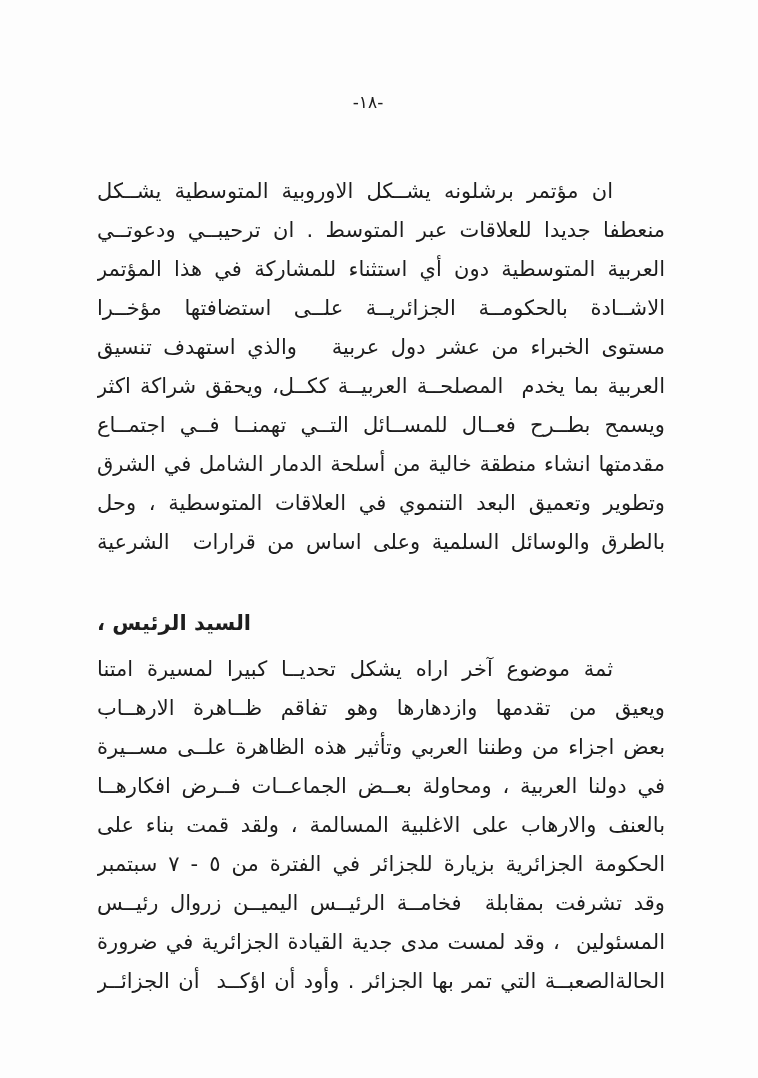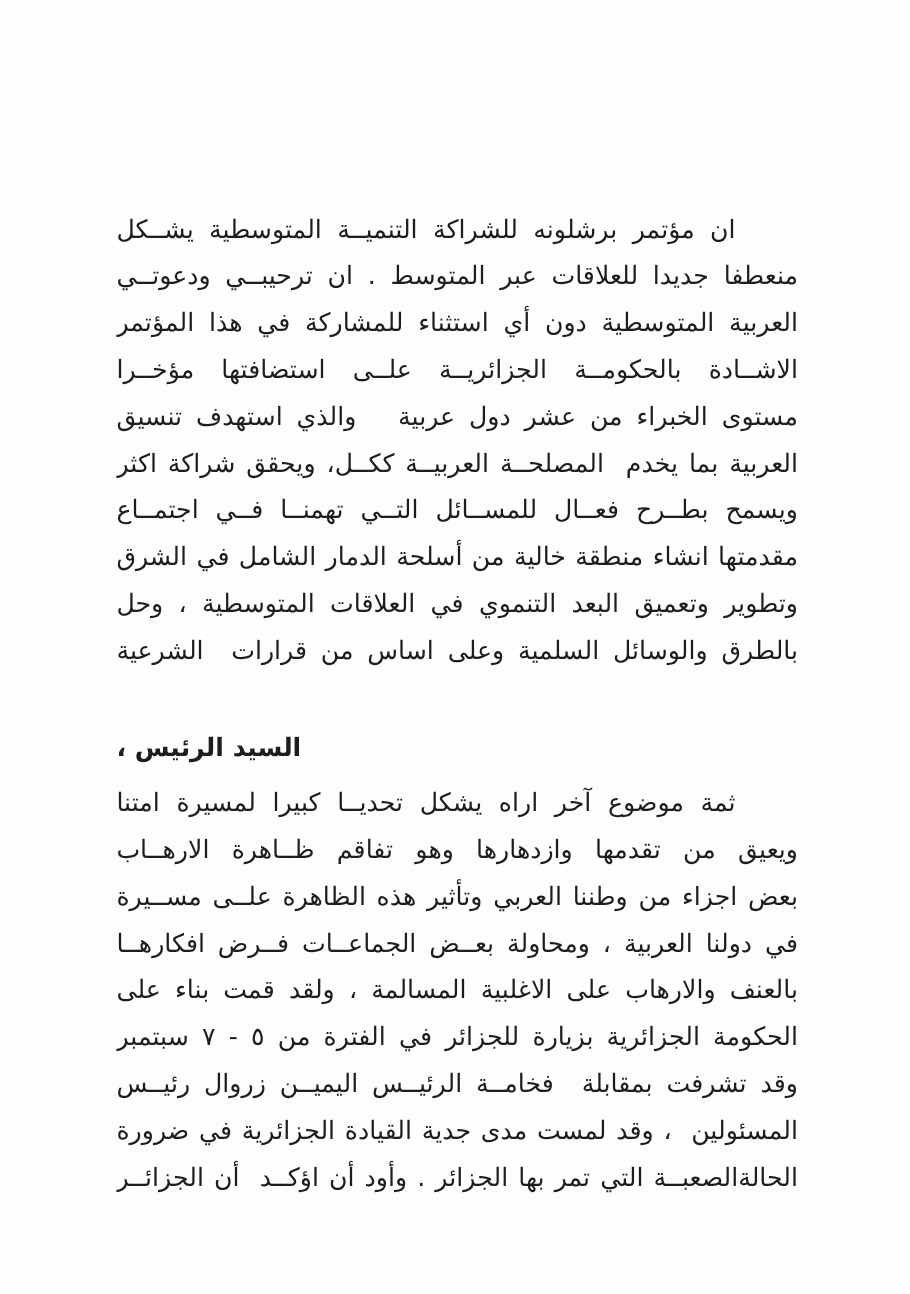--- a/index.html
+++ b/index.html
@@ -55,25 +55,26 @@
     margin-bottom: 7px;
     text-align: left;
   }
   .para { margin: 0; }
 </style>
 </head>
 <body>
 
 <div class="page">
 
+  <div class="page-number">-١٨-</div>
 
   <div class="content">
 
     <div class="para">
-      <div class="line indent">ان مؤتمر برشلونه للشراكة التنميــة المتوسطية يشــكل</div>
+      <div class="line indent">ان مؤتمر برشلونه يشــكل الاوروبية المتوسطية يشــكل</div>
       <div class="line">منعطفا جديدا للعلاقات عبر المتوسط . ان ترحيبــي ودعوتــي الــدول</div>
       <div class="line">العربية المتوسطية دون أي استثناء للمشاركة في هذا المؤتمر تســتوجب</div>
       <div class="line">الاشــادة بالحكومــة الجزائريــة علــى استضافتها مؤخــرا لاجتمــاع علــى</div>
       <div class="line">مستوى الخبراء من عشر دول عربية &nbsp; والذي استهدف تنسيق المواقــف</div>
       <div class="line">العربية بما يخدم &nbsp;المصلحــة العربيــة ككــل، ويحقق شراكة اكثر توازنــا</div>
       <div class="line">ويسمح بطــرح فعــال للمســائل التــي تهمنــا فــي اجتمــاع برشلونه، وفــي</div>
       <div class="line">مقدمتها انشاء منطقة خالية من أسلحة الدمار الشامل في الشرق &nbsp;الاوسط</div>
       <div class="line">وتطوير وتعميق البعد التنموي في العلاقات المتوسطية ، وحل النزاعــات</div>
       <div class="line">بالطرق والوسائل السلمية وعلى اساس من قرارات &nbsp;الشرعية الدولية .</div>
     </div>

